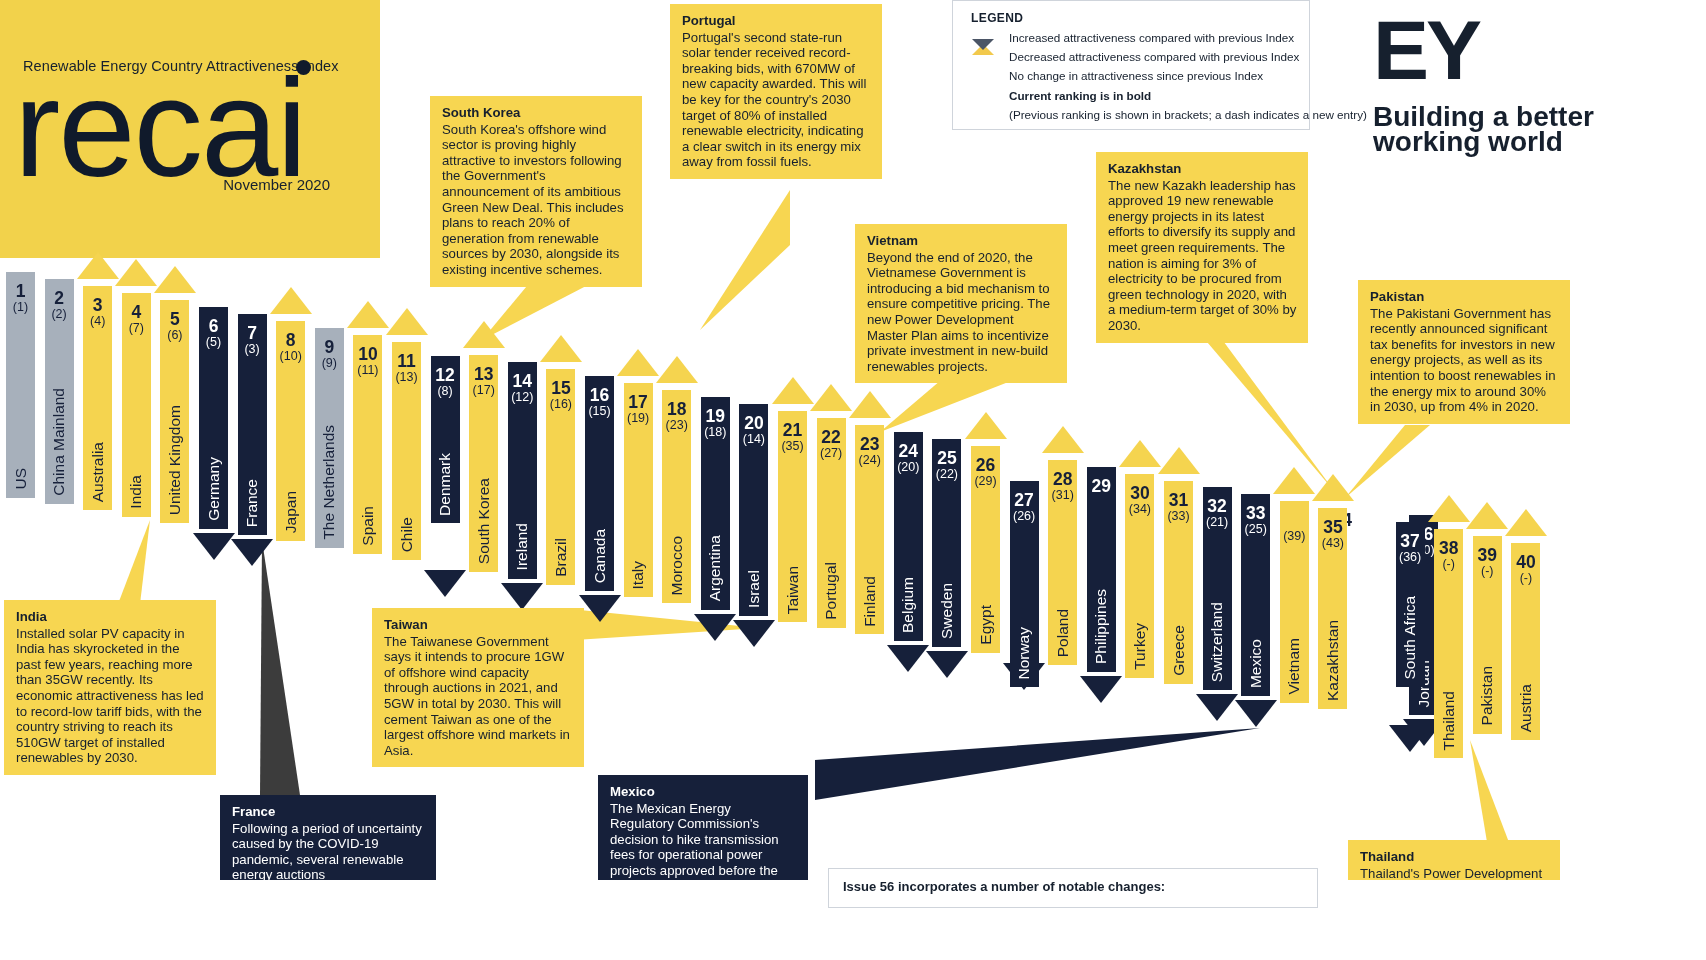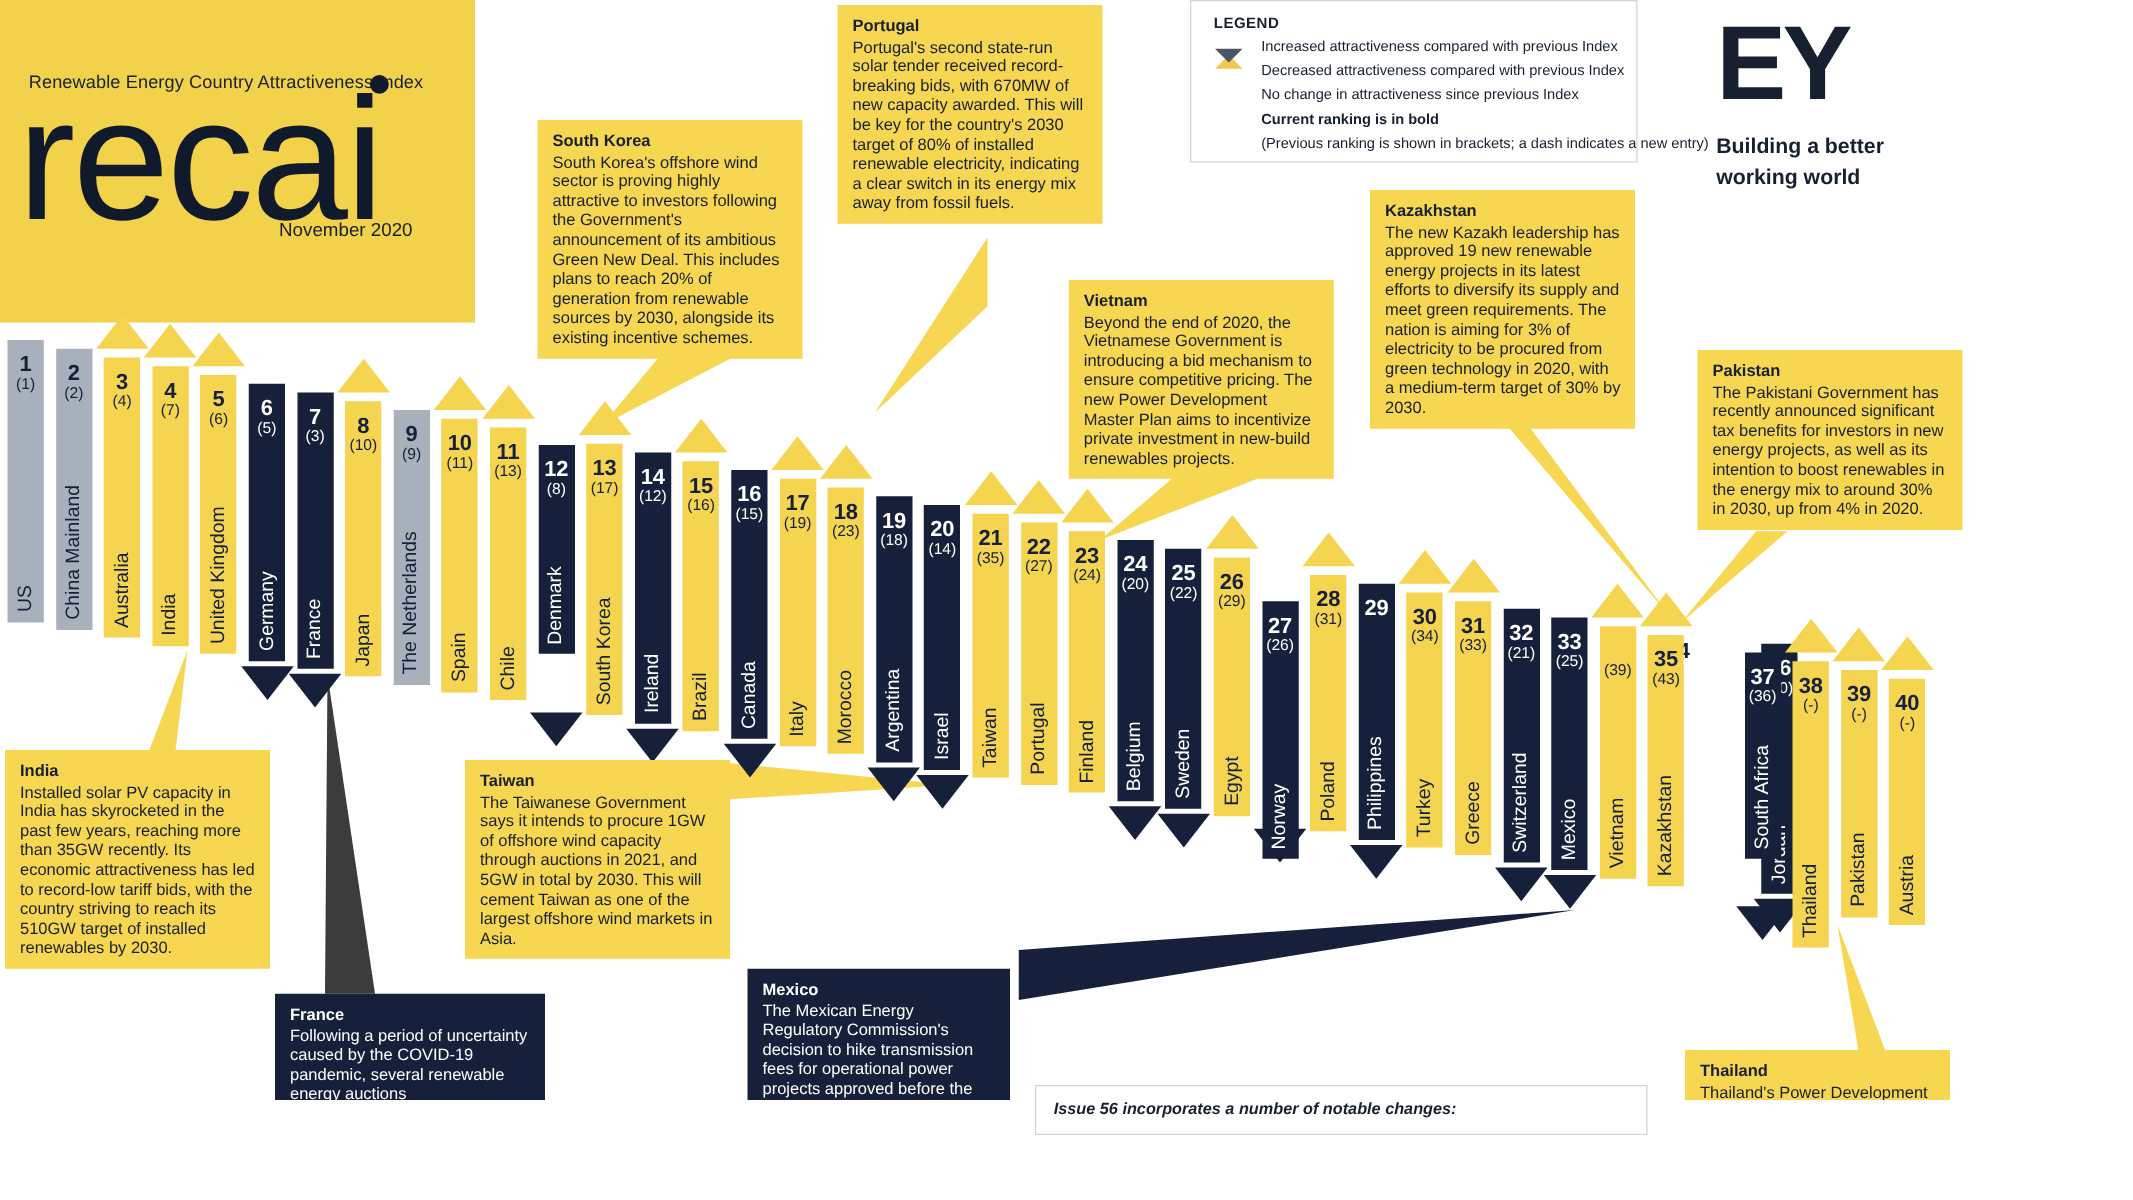--- a/index.html
+++ b/index.html
@@ -14,21 +14,21 @@
   
   #masthead{position:absolute;left:0;top:0;width:380px;height:258px;background:#f2d24b;}
   #recai-tagline{position:absolute;left:23px;top:58px;font-size:14.5px;letter-spacing:.1px;color:#16202e;white-space:nowrap;}
   #recai-dot{position:absolute;left:296px;top:60px;width:15px;height:15px;border-radius:50%;background:#101a2b;}
   #recai-word{position:absolute;left:14px;top:58px;font-size:139px;line-height:139px;letter-spacing:-2px;color:#101a2b;font-weight:400;}
   #recai-date{position:absolute;left:0;top:176px;width:330px;text-align:right;font-size:15px;color:#16202e;}
 
   
   #ey-logo{position:absolute;left:1373px;top:8px;width:320px;}
   #ey-mark{font-size:84px;line-height:84px;font-weight:bold;letter-spacing:-3px;color:#16202e;font-family:"Liberation Sans",sans-serif;}
-  #ey-tagline{margin-top:12px;font-size:17px;line-height:25px;color:#16202e;font-weight:bold;}
+  #ey-tagline{margin-top:12px;font-size:28px;line-height:25px;color:#16202e;font-weight:bold;}
 
   
   #legend{position:absolute;left:952px;top:0px;width:358px;height:130px;background:#ffffff;border:1px solid #cfd4db;box-sizing:border-box;}
   #legend-title{position:absolute;left:18px;top:10px;font-size:12px;font-weight:bold;letter-spacing:.4px;color:#16202e;}
   .lg-row{position:absolute;left:16px;font-size:11.7px;color:#16202e;white-space:nowrap;}
   .lg-ico{position:absolute;left:0;width:28px;text-align:center;}
   .lg-txt{position:absolute;left:40px;top:0;}
   .tri-up{width:0;height:0;border-left:11px solid transparent;border-right:11px solid transparent;border-bottom:11px solid #f2c94c;margin:2px auto 0;}
   .tri-dn{width:0;height:0;border-left:11px solid transparent;border-right:11px solid transparent;border-top:11px solid #4b5566;margin:2px auto 0;}
   .circ{width:15px;height:15px;border-radius:50%;background:#a9b1bd;margin:1px auto 0;}
@@ -48,21 +48,21 @@
   .vert-txt{position:absolute;left:50%;bottom:0;white-space:nowrap;font-size:15.5px;writing-mode:vertical-rl;transform:translateX(-50%) rotate(180deg);}
   .t-dark{color:#16203a;}
   .t-light{color:#ffffff;}
 
   
   .callout{position:absolute;box-sizing:border-box;padding:9px 11px 9px 12px;font-size:13.2px;line-height:15.6px;}
   .callout.yellow{background:#f7d651;color:#16202e;}
   .callout.navy{background:#16203a;color:#ffffff;}
   .callout .c-title{font-weight:bold;display:block;margin-bottom:1px;}
 
-  .infobox{position:absolute;box-sizing:border-box;background:#fff;border:1px solid #cfd4db;padding:10px 14px;font-size:13px;line-height:16px;color:#16202e;font-style:italic;}
+  .infobox{position:absolute;box-sizing:border-box;background:#fff;border:1px solid #cfd4db;padding:10px 14px;font-size:13px;line-height:16px;color:#16202e;}
   .infobox .ib-title{font-weight:bold;}
 </style>
 </head>
 <body>
 
 <div class="stage">
 
   <div id="masthead">
     <div id="recai-tagline">Renewable Energy Country Attractiveness Index</div>
     <div id="recai-dot"></div>

